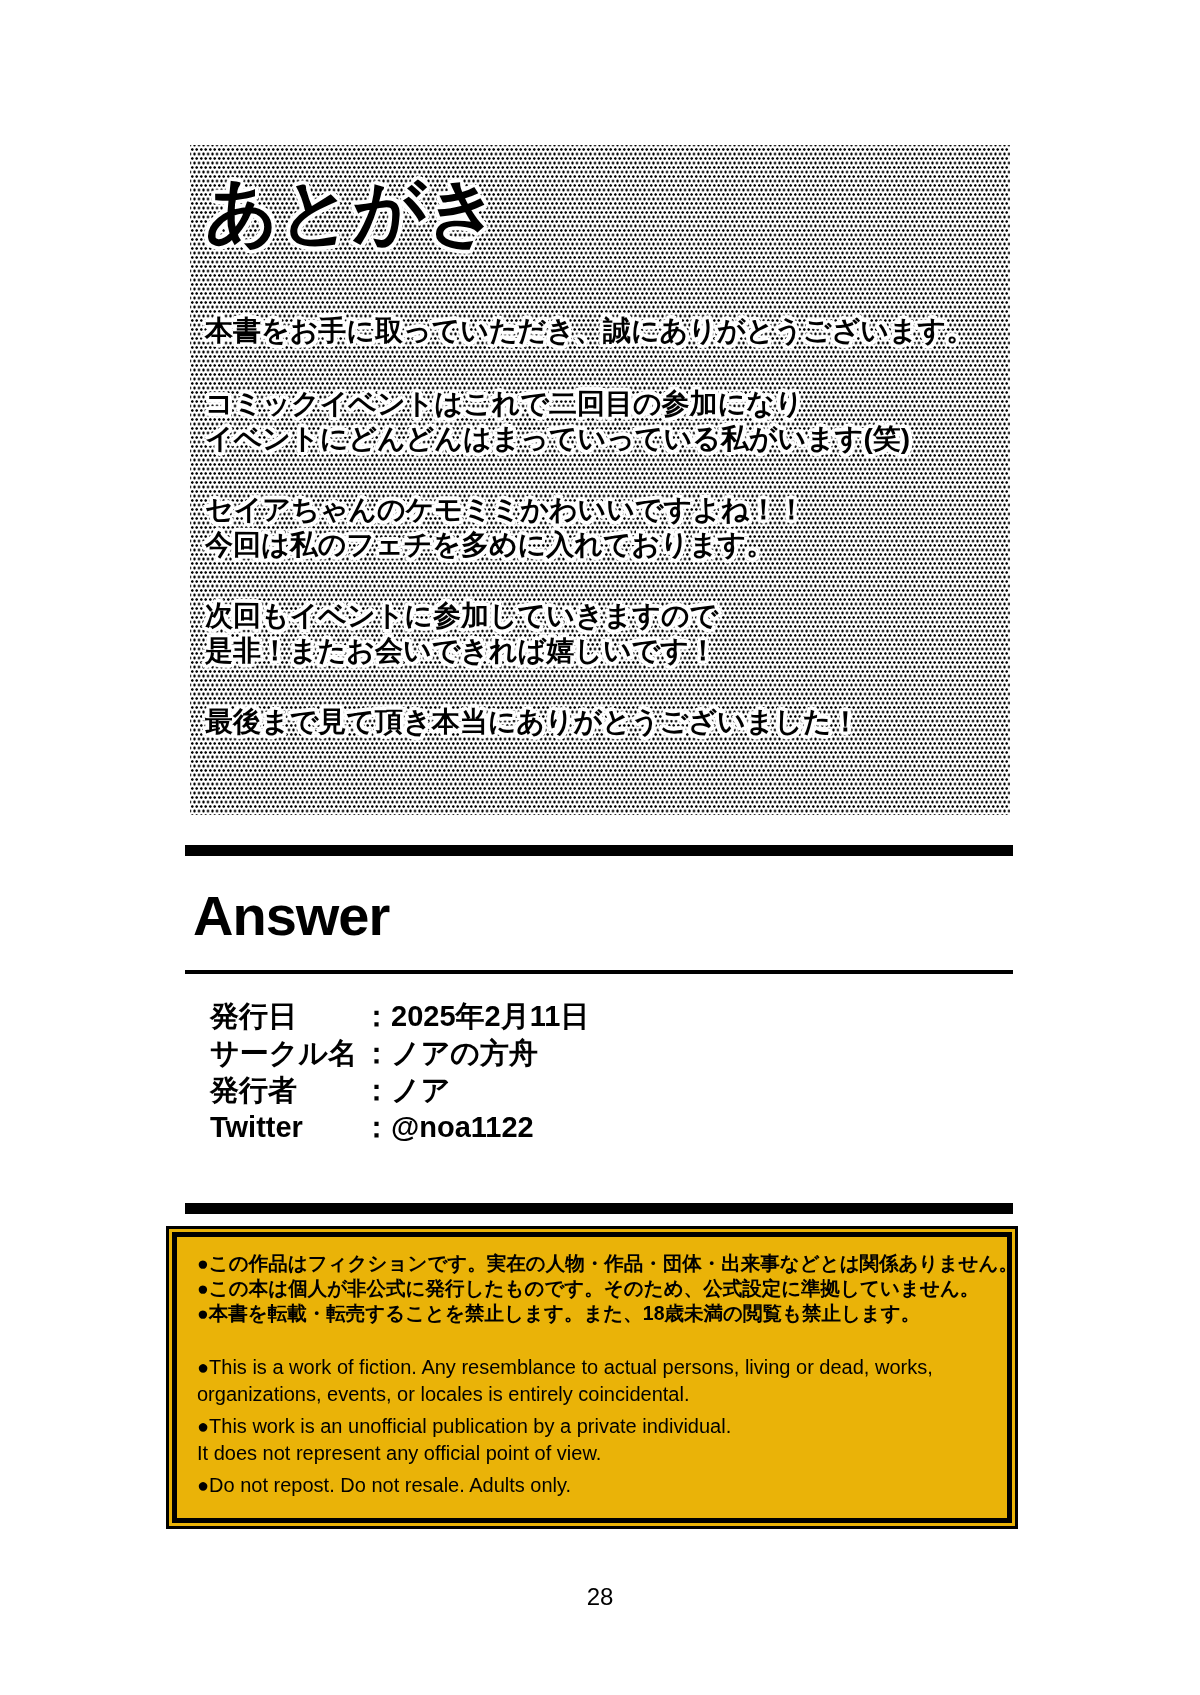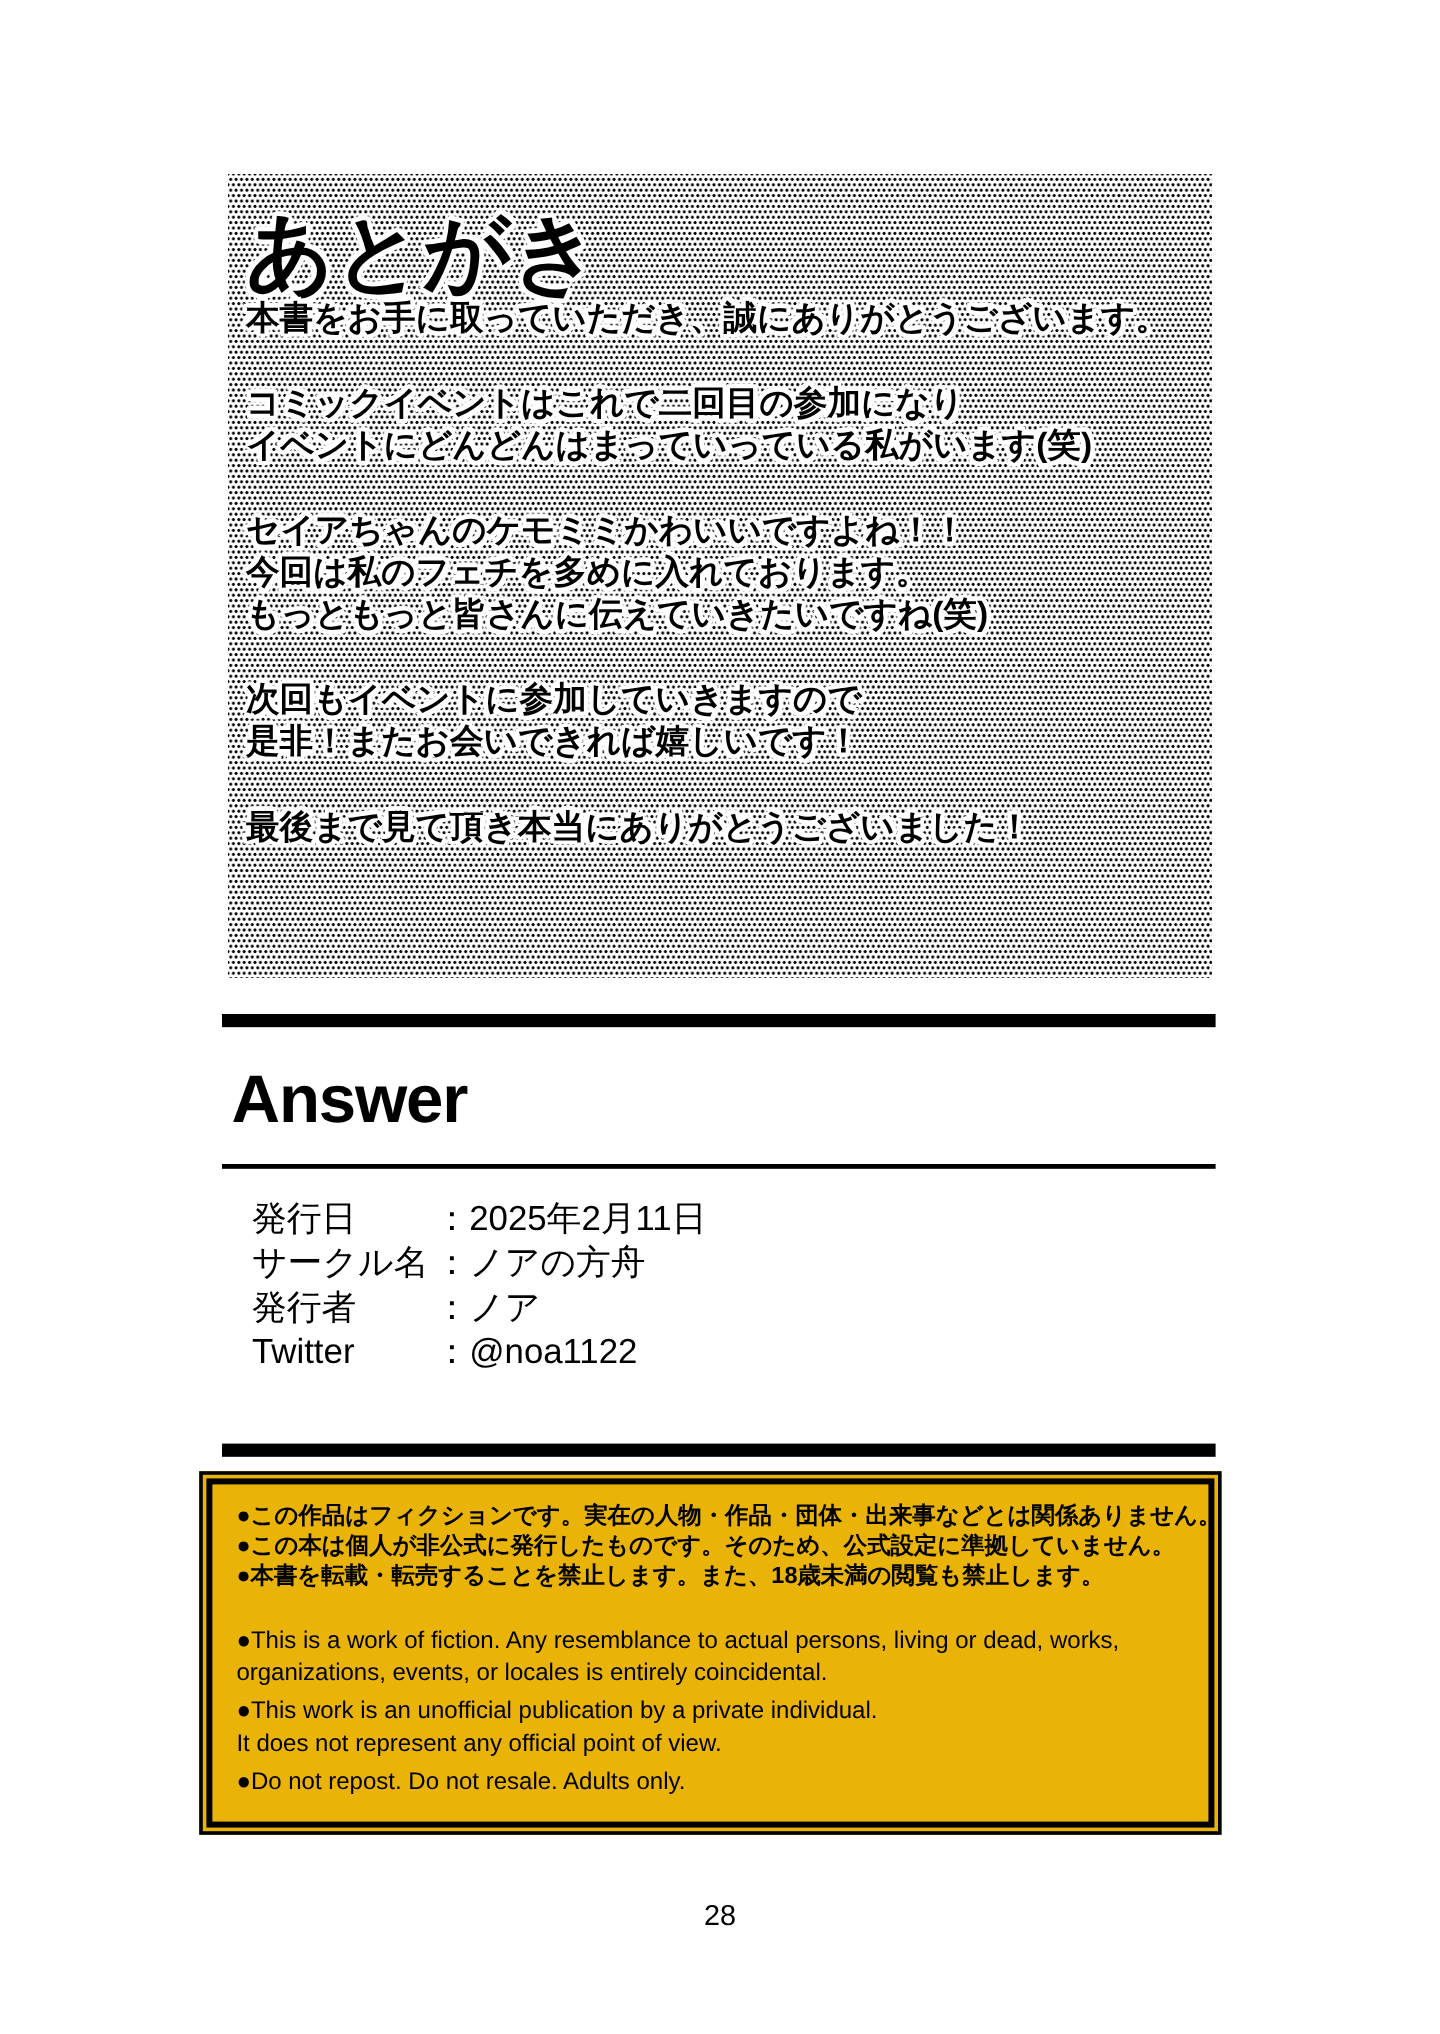--- a/index.html
+++ b/index.html
@@ -30,40 +30,40 @@
       -3px -3px 0 #fff, 3px -3px 0 #fff, -3px 3px 0 #fff, 3px 3px 0 #fff,
       -3px 0 0 #fff, 3px 0 0 #fff, 0 -3px 0 #fff, 0 3px 0 #fff,
       -4px 0 1px #fff, 4px 0 1px #fff, 0 -4px 1px #fff, 0 4px 1px #fff;
   }
   .aw-title{
     margin:0;padding:0 90px 0 0;
     font-size:72px;line-height:1;font-weight:700;
     text-align:left;white-space:nowrap;
   }
   .aw-par{margin:0 0 36px 0;}
-  .aw-par.first{}
+  .aw-par.first{margin-top:68px;font-family:Liberation Mono, monospace;}
   .aw-line{
     font-size:28px;line-height:35px;font-weight:700;
     white-space:nowrap;
   }
 
   
   .bar{width:828px;height:11px;background:#000;}
   .bar.top{margin-top:30px;}
   .bar.bottom{margin-top:57px;}
   .thin-rule{width:828px;height:4px;background:#000;margin-top:26px;}
 
   
   .colophon-title{
     margin:32px 0 0 8px;
     font-size:56px;line-height:1;font-weight:700;
     letter-spacing:-1px;
   }
   .colophon{margin:24px 0 0 25px;}
-  .c-row{font-size:29px;line-height:37px;font-weight:400;white-space:nowrap;}
+  .c-row{font-size:29px;line-height:37px;font-weight:700;white-space:nowrap;}
   .c-label{display:inline-block;width:152px;}
   .c-sep{display:inline-block;}
 
   
   .disclaimer-outer{
     box-sizing:border-box;
     width:852px;
     margin:12px 0 0 -19px;
     border:3px solid #000;
     padding:3px;
@@ -105,21 +105,20 @@
       </div>
 
       <div class="aw-par">
         <div class="aw-line halo">コミックイベントはこれで二回目の参加になり</div>
         <div class="aw-line halo">イベントにどんどんはまっていっている私がいます(笑)</div>
       </div>
 
       <div class="aw-par">
         <div class="aw-line halo">セイアちゃんのケモミミかわいいですよね！！</div>
         <div class="aw-line halo">今回は私のフェチを多めに入れております。</div>
-        <div class="aw-line halo">もっともっと皆さんに伝えていきたいですね(笑)</div>
       </div>
 
       <div class="aw-par">
         <div class="aw-line halo">次回もイベントに参加していきますので</div>
         <div class="aw-line halo">是非！またお会いできれば嬉しいです！</div>
       </div>
 
       <div class="aw-par">
         <div class="aw-line halo">最後まで見て頂き本当にありがとうございました！</div>
       </div>

